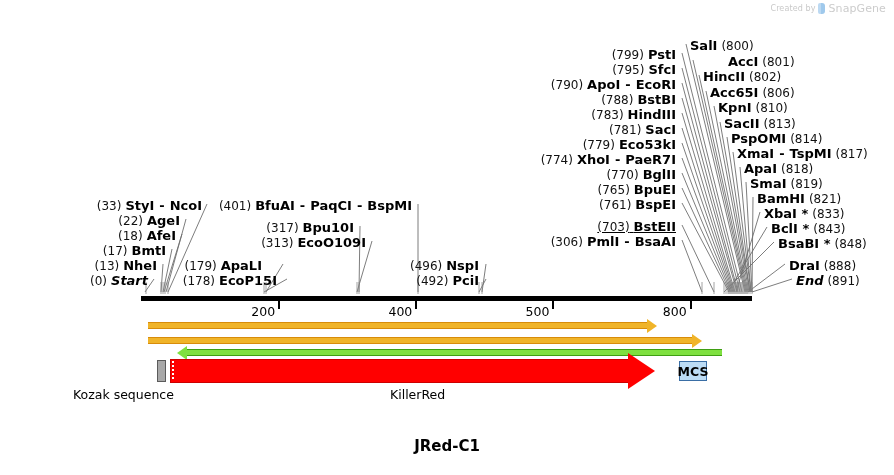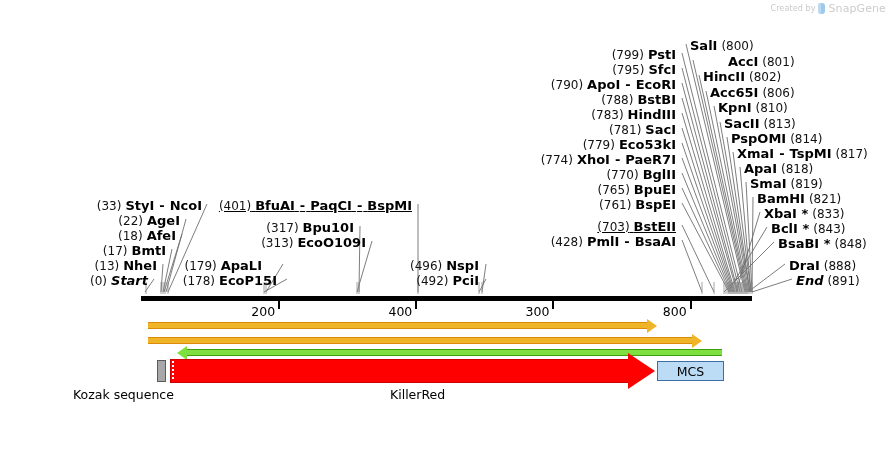--- a/index.html
+++ b/index.html
@@ -252,38 +252,38 @@
 
   <div id="labels-layer">
       <div class="lbl r" style="top: 199px; left: 0px; width: 202px;"><span class="pos">(33)</span> <span class="nm">StyI</span> <span class="dash">-</span> <span class="nm">NcoI</span> </div>
       <div class="lbl r" style="top: 214px; left: 0px; width: 180px;"><span class="pos">(22)</span> <span class="nm">AgeI</span> </div>
       <div class="lbl r" style="top: 229px; left: 0px; width: 176px;"><span class="pos">(18)</span> <span class="nm">AfeI</span> </div>
       <div class="lbl r" style="top: 244px; left: 0px; width: 166px;"><span class="pos">(17)</span> <span class="nm">BmtI</span> </div>
       <div class="lbl r" style="top: 259px; left: 0px; width: 157px;"><span class="pos">(13)</span> <span class="nm">NheI</span> </div>
       <div class="lbl r" style="top: 274px; left: 0px; width: 148px;"><span class="pos">(0)</span> <span class="nm ital">Start</span> </div>
       <div class="lbl r" style="top: 259px; left: 0px; width: 262px;"><span class="pos">(179)</span> <span class="nm">ApaLI</span> </div>
       <div class="lbl r" style="top: 274px; left: 0px; width: 277px;"><span class="pos">(178)</span> <span class="nm">EcoP15I</span> </div>
-      <div class="lbl r" style="top: 199px; left: 0px; width: 412px; text-decoration: underline;"><span class="pos">(401)</span> <span class="nm">BfuAI</span> <span class="dash">-</span> <span class="nm">PaqCI</span> <span class="dash">-</span> <span class="nm">BspMI</span> </div>
+      <div class="lbl r" style="top: 199px; left: 0px; width: 412px;"><span class="pos">(401)</span> <span class="nm">BfuAI</span> <span class="dash">-</span> <span class="nm">PaqCI</span> <span class="dash">-</span> <span class="nm">BspMI</span> </div>
       <div class="lbl r" style="top: 221px; left: 0px; width: 354px;"><span class="pos">(317)</span> <span class="nm">Bpu10I</span> </div>
       <div class="lbl r" style="top: 236px; left: 0px; width: 366px;"><span class="pos">(313)</span> <span class="nm">EcoO109I</span> </div>
       <div class="lbl r" style="top: 259px; left: 0px; width: 479px;"><span class="pos">(496)</span> <span class="nm">NspI</span> </div>
       <div class="lbl r" style="top: 274px; left: 0px; width: 479px;"><span class="pos">(492)</span> <span class="nm">PciI</span> </div>
       <div class="lbl r" style="top: 48px; left: 0px; width: 676px;"><span class="pos">(799)</span> <span class="nm">PstI</span> </div>
       <div class="lbl r" style="top: 63px; left: 0px; width: 676px;"><span class="pos">(795)</span> <span class="nm">SfcI</span> </div>
       <div class="lbl r" style="top: 78px; left: 0px; width: 676px;"><span class="pos">(790)</span> <span class="nm">ApoI</span> <span class="dash">-</span> <span class="nm">EcoRI</span> </div>
       <div class="lbl r" style="top: 93px; left: 0px; width: 676px;"><span class="pos">(788)</span> <span class="nm">BstBI</span> </div>
       <div class="lbl r" style="top: 108px; left: 0px; width: 676px;"><span class="pos">(783)</span> <span class="nm">HindIII</span> </div>
       <div class="lbl r" style="top: 123px; left: 0px; width: 676px;"><span class="pos">(781)</span> <span class="nm">SacI</span> </div>
       <div class="lbl r" style="top: 138px; left: 0px; width: 676px; text-align: right;"><span class="pos">(779)</span> <span class="nm">Eco53kI</span> </div>
       <div class="lbl r" style="top: 153px; left: 0px; width: 676px;"><span class="pos">(774)</span> <span class="nm">XhoI</span> <span class="dash">-</span> <span class="nm">PaeR7I</span> </div>
       <div class="lbl r" style="top: 168px; left: 0px; width: 676px;"><span class="pos">(770)</span> <span class="nm">BglII</span> </div>
       <div class="lbl r" style="top: 183px; left: 0px; width: 676px;"><span class="pos">(765)</span> <span class="nm">BpuEI</span> </div>
       <div class="lbl r" style="top: 198px; left: 0px; width: 676px;"><span class="pos">(761)</span> <span class="nm">BspEI</span> </div>
       <div class="lbl r" style="top: 220px; left: 0px; width: 676px; text-decoration: underline;"><span class="pos">(703)</span> <span class="nm">BstEII</span> </div>
-      <div class="lbl r" style="top: 235px; left: 0px; width: 676px;"><span class="pos">(428)</span> <span class="nm">PmlI</span> <span class="dash">-</span> <span class="nm">BsaAI</span> </div>
+      <div class="lbl r" style="top: 235px; left: 0px; width: 676px;"><span class="pos">(306)</span> <span class="nm">PmlI</span> <span class="dash">-</span> <span class="nm">BsaAI</span> </div>
       <div class="lbl" style="top: 39px; left: 690px;"><span class="nm">SalI</span> <span class="pos">(800)</span></div>
       <div class="lbl" style="top: 55px; left: 728px;"><span class="nm">AccI</span> <span class="pos">(801)</span></div>
       <div class="lbl" style="top: 70px; left: 703px;"><span class="nm">HincII</span> <span class="pos">(802)</span></div>
       <div class="lbl" style="top: 86px; left: 710px;"><span class="nm">Acc65I</span> <span class="pos">(806)</span></div>
       <div class="lbl" style="top: 101px; left: 718px;"><span class="nm">KpnI</span> <span class="pos">(810)</span></div>
       <div class="lbl" style="top: 117px; left: 724px;"><span class="nm">SacII</span> <span class="pos">(813)</span></div>
       <div class="lbl" style="top: 132px; left: 731px;"><span class="nm">PspOMI</span> <span class="pos">(814)</span></div>
       <div class="lbl" style="top: 147px; left: 737px;"><span class="nm">XmaI</span> <span class="dash">-</span> <span class="nm">TspMI</span> <span class="pos">(817)</span></div>
       <div class="lbl" style="top: 162px; left: 744px;"><span class="nm">ApaI</span> <span class="pos">(818)</span></div>
       <div class="lbl" style="top: 177px; left: 750px;"><span class="nm">SmaI</span> <span class="pos">(819)</span></div>
@@ -295,21 +295,21 @@
       <div class="lbl" style="top: 274px; left: 796px;"><span class="nm ital">End</span> <span class="pos">(891)</span></div>
     </div>
 
   <div class="seqline"></div>
   <div class="ruler-ticks" id="ruler-ticks">
       <div class="tick" style="left: 278.149px;"></div>
       <div class="ticklabel" style="left: 278.149px;">200</div>
       <div class="tick" style="left: 415.299px;"></div>
       <div class="ticklabel" style="left: 415.299px;">400</div>
       <div class="tick" style="left: 552.448px;"></div>
-      <div class="ticklabel" style="left: 552.448px;">300</div>
+      <div class="ticklabel" style="left: 552.448px;">500</div>
       <div class="tick" style="left: 689.597px;"></div>
       <div class="ticklabel" style="left: 689.597px;">800</div>
     </div>
 
   <div class="arrow-orange" style="left:148px;top:322px;width:500px;">
     <span class="head"></span>
   </div>
   <div class="arrow-orange" style="left:148px;top:337px;width:545px;">
     <span class="head"></span>
   </div>
@@ -318,20 +318,21 @@
   </div>
 
   <div class="kozak-box" style="left:157px;top:360px;width:9px;height:22px;"></div>
 
   <div class="cds" style="left:170px;top:359px;width:485px;">
     <span class="body" style="width:462px;"></span>
     <span class="dots"></span>
     <span class="tip" style="left:458px;"></span>
   </div>
 
-  <div class="mcs-box" style="left:657px;top:361px;width:67px;height:20px;">
+  <div class="mcs-box" style="left:679px;top:361px;width:28px;height:20px;font-weight:bold;">
     <span>MCS</span>
   </div>
 
   <div class="cap" style="left:73px;top:387px;">Kozak sequence</div>
   <div class="cap" style="left:390px;top:387px;">KillerRed</div>
 
+  <div class="title" style="left:0;top:437px;">JRed-C1</div>
 </div>
 
 </body></html>

